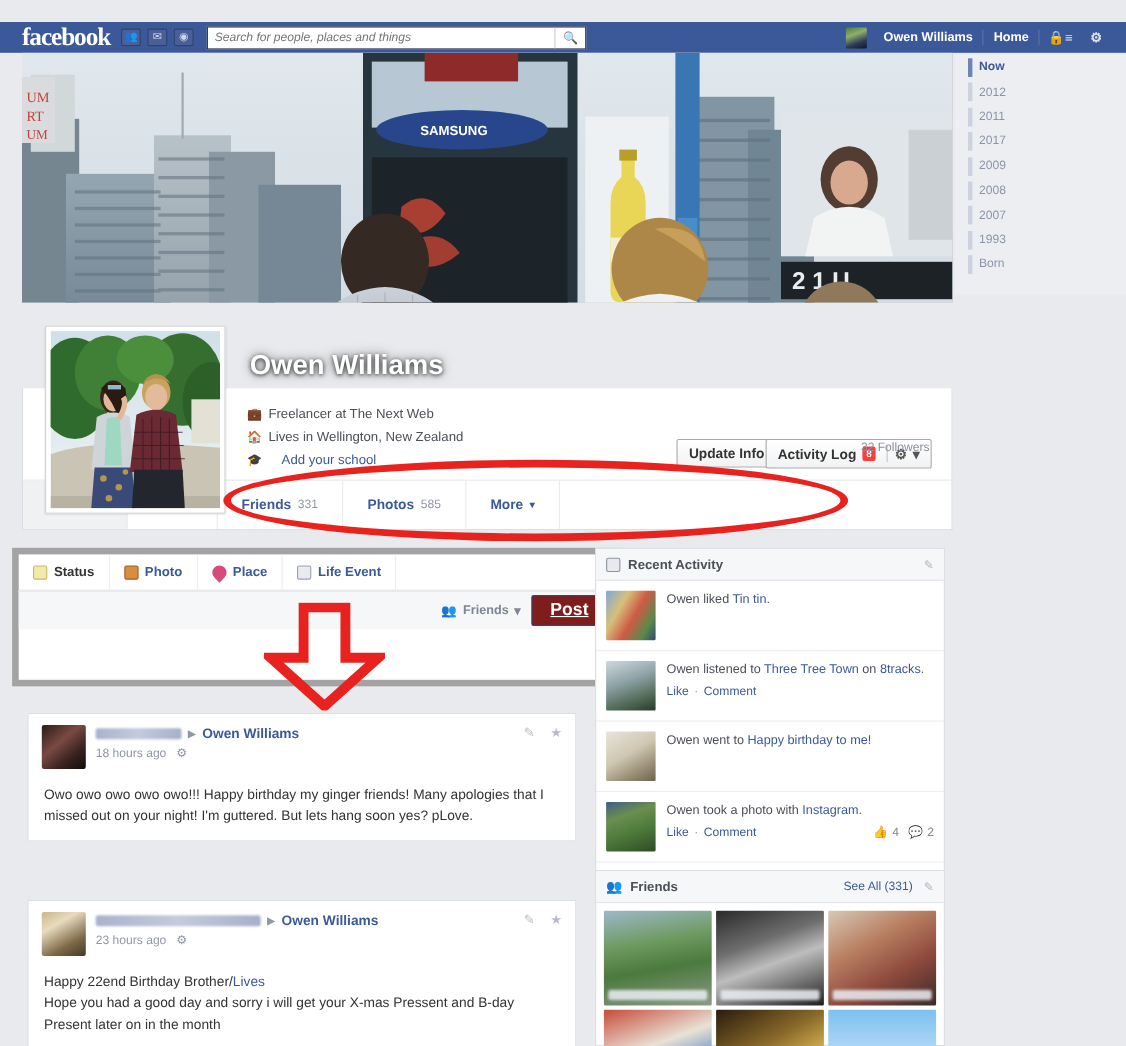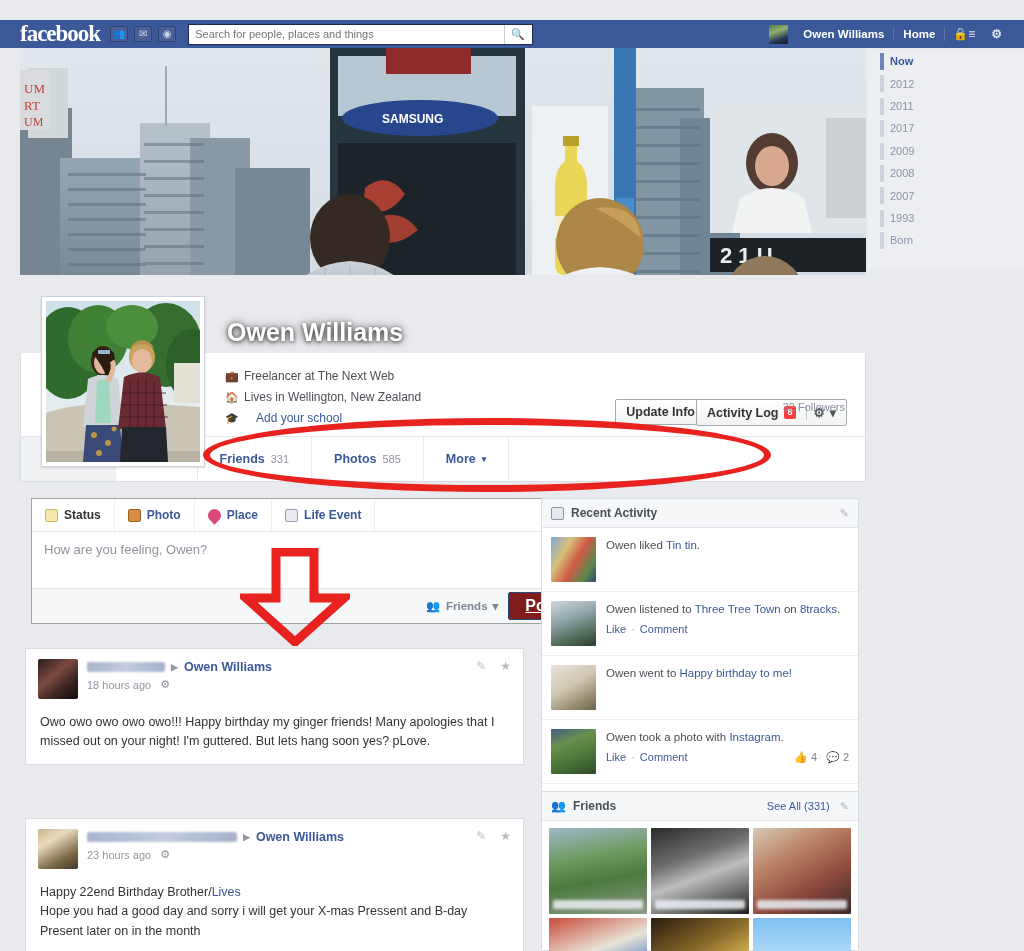--- a/index.html
+++ b/index.html
@@ -26,21 +26,21 @@
     border-radius: 2px; display: flex; align-items: center; justify-content: center;
     color: #cfd8ea; font-size: 10px; line-height: 1;
   }
   .searchwrap {
     position: relative; margin-left: 12px; width: 345px; height: 21px;
     background: #fff; border: 1px solid #1d2a4d; display: flex; align-items: center;
   }
   .searchwrap input {
     border: none; outline: none; width: 310px; height: 17px;
     font-size: 11px; color: #9197a3; padding-left: 6px;
-    font-family: "Liberation Sans", sans-serif; background: transparent;
+    font-family: "Liberation Sans", sans-serif; background: transparent; font-style: italic;
   }
   .search-btn {
     position: absolute; right: 0; top: 0; width: 28px; height: 19px;
     border-left: 1px solid #ccc; display: flex; align-items: center; justify-content: center;
     color: #5b647a; font-size: 11px;
   }
   .topbar-right {
     position: absolute; right: 14px; top: 0; height: 28px;
     display: flex; align-items: center; gap: 0px; color: #fff; font-size: 11.5px; font-weight: bold;
   }
@@ -129,22 +129,22 @@
     display: flex; align-items: center; gap: 6px; padding: 0 22px;
     font-size: 12.5px; font-weight: bold; color: #3b5998;
     border-right: 1px solid #e8eaed;
   }
   .tab.active { background: #f0f1f3; color: #333; }
   .tab .count { color: #9197a3; font-size: 11px; font-weight: normal; }
   .tab .caret { font-size: 9px; }
 
   
   .composer {
-    position: absolute; left: 31px; top: 498px; width: 556px; height: 126px;
-    background: #fff; border: 1px solid #a3a3a3;
+    position: absolute; left: 11px; top: 498px; width: 556px; height: 126px;
+    background: #fff; border: 6px solid #a3a3a3;
   }
   .comp-tabs { display: flex; height: 33px; border-bottom: 1px solid #e3e5e9; }
   .comp-tab {
     display: flex; align-items: center; gap: 6px; padding: 0 13px;
     font-size: 12px; font-weight: bold; color: #3b5998;
     border-right: 1px solid #eceef1;
   }
   .comp-tab.active { color: #333; }
   .ic-note { width:13px; height:13px; background:#f5e9a9; border:1px solid #c9b870; border-radius:2px; }
   .ic-photo { width:13px; height:13px; background:#d98d42; border:1px solid #9c5f23; border-radius:2px; }
@@ -542,23 +542,20 @@
       </div>
       <div class="comp-tab">
         <span class="ic-place"></span>
         <span>Place</span>
       </div>
       <div class="comp-tab">
         <span class="ic-life"></span>
         <span>Life Event</span>
       </div>
     </div>
-    <div class="comp-body">
-      <span>How are you feeling, Owen?</span>
-    </div>
     <div class="comp-foot">
       <div class="audience">
         <span>👥</span>
         <span>Friends</span>
         <span>▾</span>
       </div>
       <div class="post-btn">
         <span>Post</span>
       </div>
     </div>

